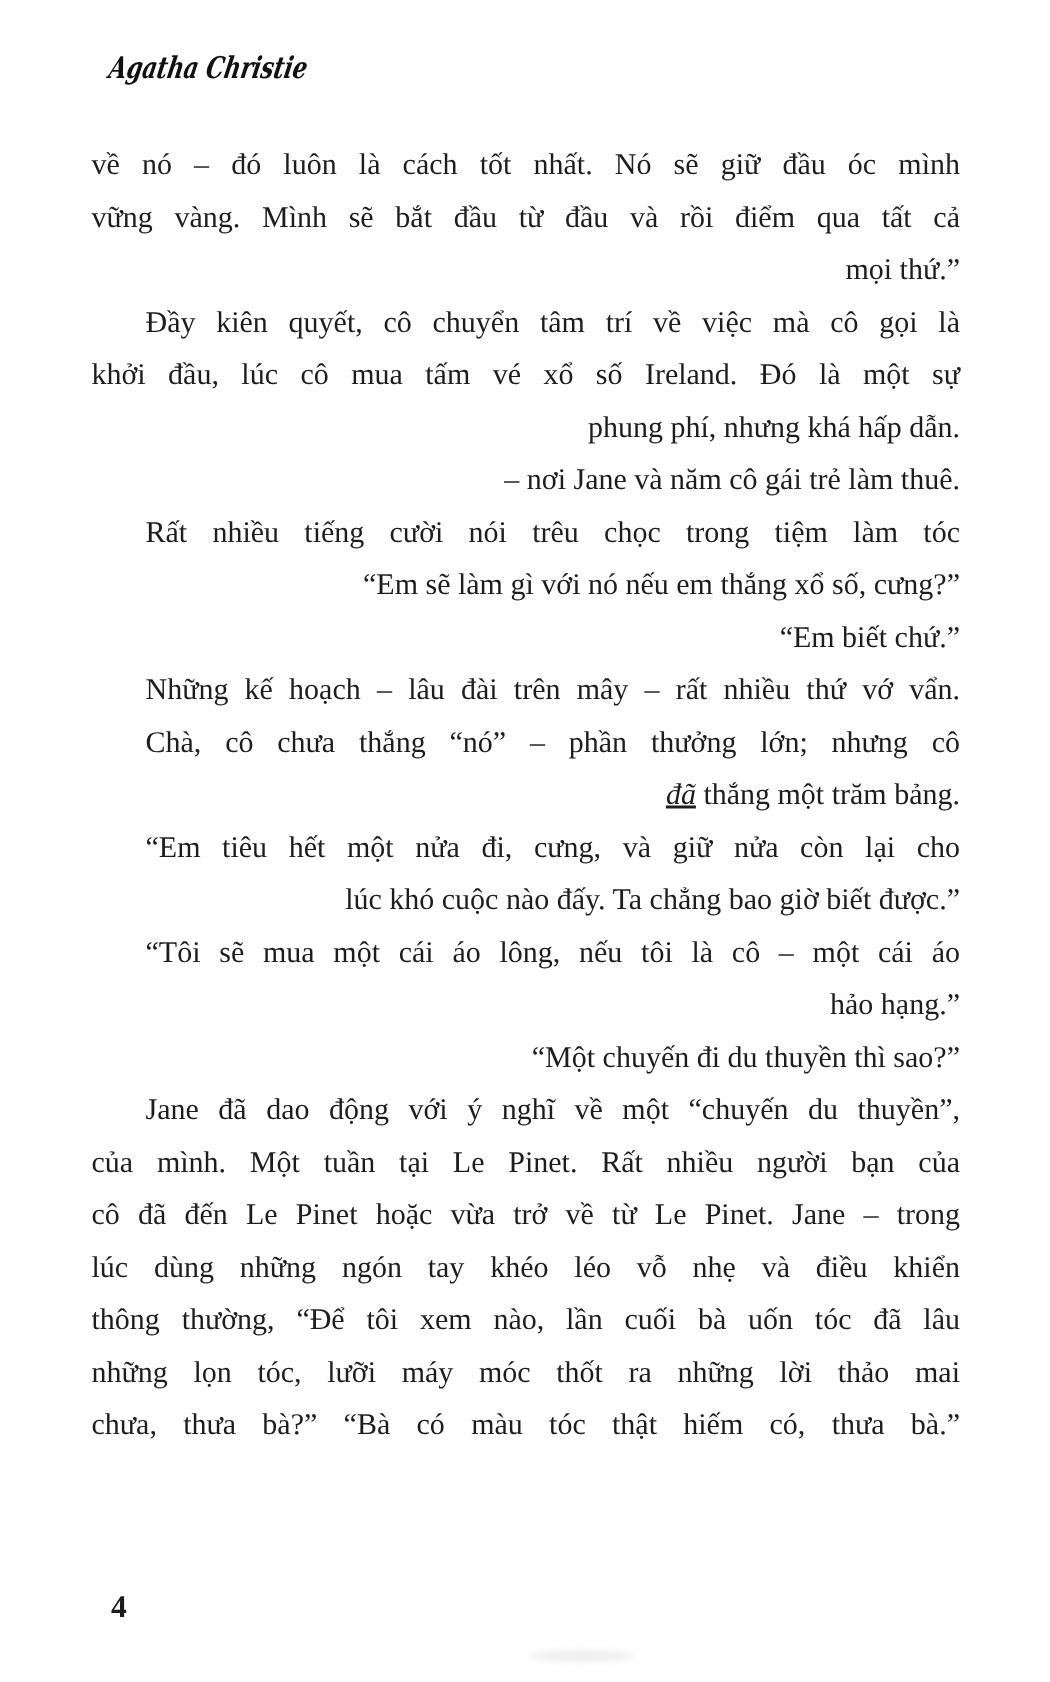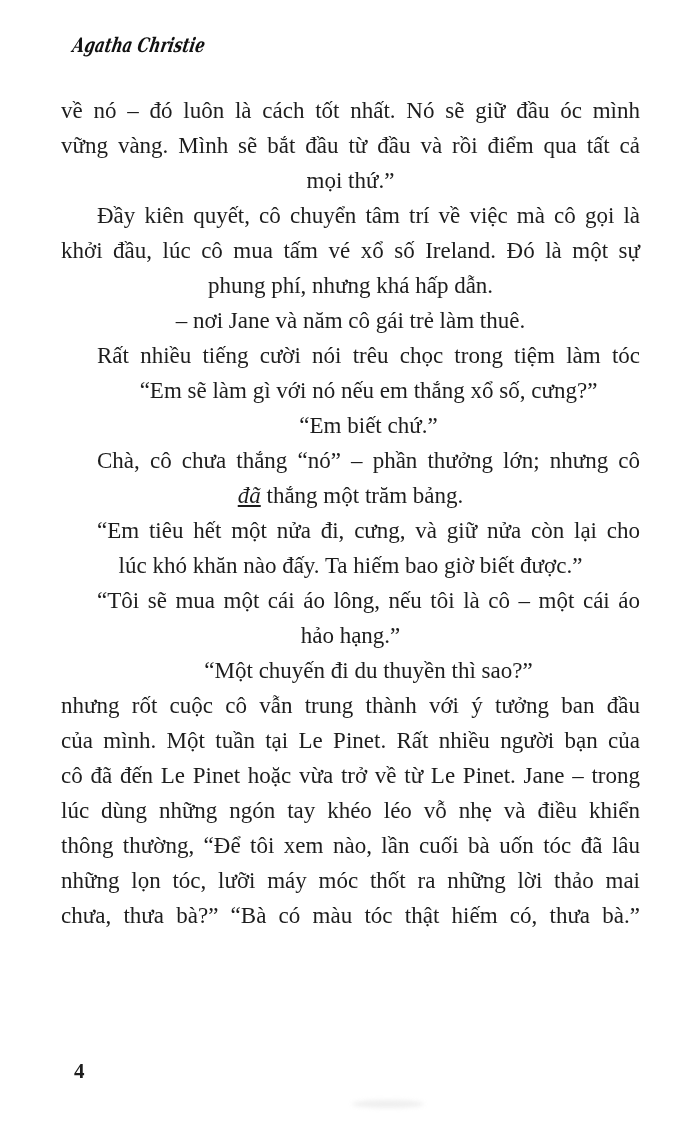--- a/index.html
+++ b/index.html
@@ -17,27 +17,27 @@
     left: 70px;
     top: 28px;
     width: 145px;
     height: 34px;
   }
   .textblock {
     position: absolute;
     left: 61px;
     top: 93px;
     width: 579px;
-    font-size: 23px;
+    font-size: 20px;
   }
   .line {
     height: 35px;
     line-height: 35px;
     white-space: nowrap;
-    text-align: center;
+    text-align: right;
   }
   .line.just {
     text-align: justify;
     text-align-last: justify;
   }
   .line.indent { padding-left: 36px; }
   .italic { font-style: italic; text-decoration: underline; }
   .pagenum {
     position: absolute;
     left: 74px;
@@ -75,28 +75,29 @@
       <div class="line just"><span class="">về nó – đó luôn là cách tốt nhất. Nó sẽ giữ đầu óc mình</span></div>
       <div class="line just"><span class="">vững vàng. Mình sẽ bắt đầu từ đầu và rồi điểm qua tất cả</span></div>
       <div class="line"><span class="">mọi thứ.”</span></div>
       <div class="line indent just"><span class="">Đầy kiên quyết, cô chuyển tâm trí về việc mà cô gọi là</span></div>
       <div class="line just"><span class="">khởi đầu, lúc cô mua tấm vé xổ số Ireland. Đó là một sự</span></div>
       <div class="line"><span class="">phung phí, nhưng khá hấp dẫn.</span></div>
       <div class="line"><span class="">– nơi Jane và năm cô gái trẻ làm thuê.</span></div>
       <div class="line indent just"><span class="">Rất nhiều tiếng cười nói trêu chọc trong tiệm làm tóc</span></div>
       <div class="line indent"><span class="">“Em sẽ làm gì với nó nếu em thắng xổ số, cưng?”</span></div>
       <div class="line indent"><span class="">“Em biết chứ.”</span></div>
+      <div class="line indent just"><span class="">Những kế hoạch – lâu đài trên mây – rất nhiều thứ vớ vẩn.</span></div>
       <div class="line indent just"><span class="">Chà, cô chưa thắng “nó” – phần thưởng lớn; nhưng cô</span></div>
       <div class="line"><span class="italic">đã</span><span class=""> thắng một trăm bảng.</span></div>
       <div class="line indent just"><span class="">“Em tiêu hết một nửa đi, cưng, và giữ nửa còn lại cho</span></div>
-      <div class="line"><span class="">lúc khó khăn nào đấy. Ta hiếm bao giờ biết được.”</span></div>
+      <div class="line"><span class="">lúc khó cuộc nào đấy. Ta chẳng bao giờ biết được.”</span></div>
       <div class="line indent just"><span class="">“Tôi sẽ mua một cái áo lông, nếu tôi là cô – một cái áo</span></div>
       <div class="line"><span class="">hảo hạng.”</span></div>
       <div class="line indent"><span class="">“Một chuyến đi du thuyền thì sao?”</span></div>
-      <div class="line just"><span class="">nhưng rốt cuộc cô vẫn trung thành với ý tưởng ban đầu</span></div>
+      <div class="line indent just"><span class="">Jane đã dao động với ý nghĩ về một “chuyến du thuyền”,</span></div>
       <div class="line just"><span class="">của mình. Một tuần tại Le Pinet. Rất nhiều người bạn của</span></div>
       <div class="line just"><span class="">cô đã đến Le Pinet hoặc vừa trở về từ Le Pinet. Jane – trong</span></div>
       <div class="line just"><span class="">lúc dùng những ngón tay khéo léo vỗ nhẹ và điều khiển</span></div>
       <div class="line just"><span class="">thông thường, “Để tôi xem nào, lần cuối bà uốn tóc đã lâu</span></div>
       <div class="line just"><span class="">những lọn tóc, lưỡi máy móc thốt ra những lời thảo mai</span></div>
       <div class="line just"><span class="">chưa, thưa bà?” “Bà có màu tóc thật hiếm có, thưa bà.”</span></div>
     </div>
 
   <div class="pagenum">4</div>
 

